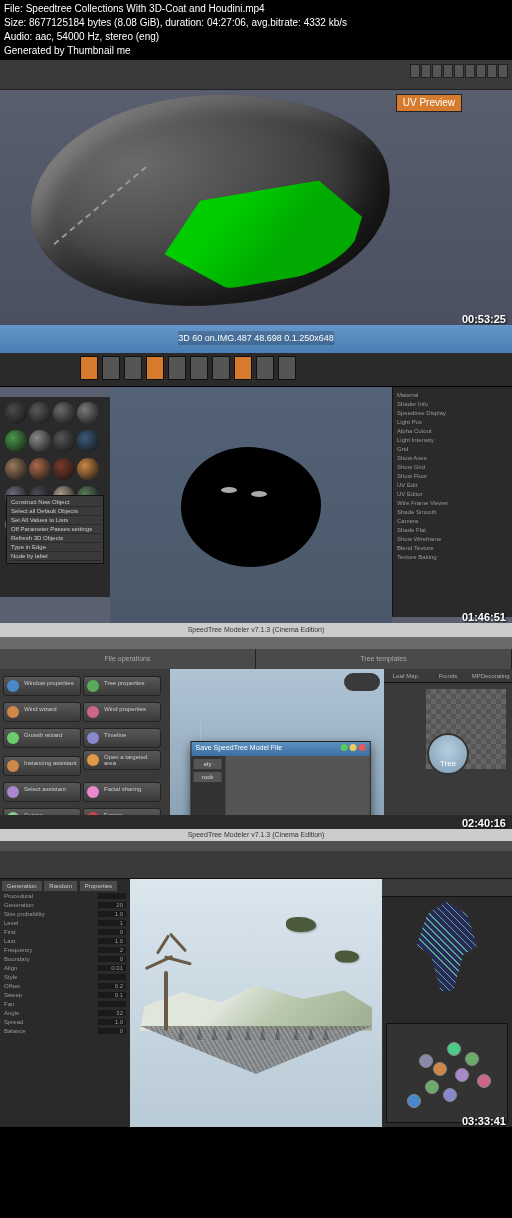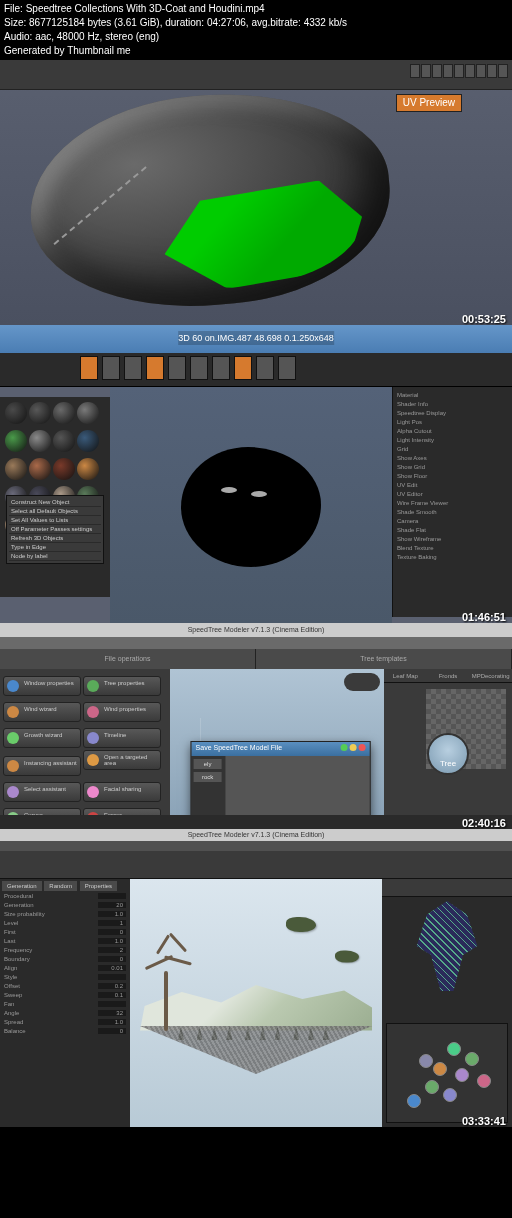--- a/index.html
+++ b/index.html
@@ -86,22 +86,22 @@
 .rightpanel4 { position: absolute; top: 50px; right: 0; width: 130px; bottom: 0; background: #2a2a2a; }
 .mesh { position: absolute; top: 22px; left: 50%; transform: translateX(-50%); width: 80px; height: 90px; background-image: repeating-linear-gradient(45deg, #5a8 0 1px, #2a2a5a 1px 5px), repeating-linear-gradient(-45deg, #5a8 0 1px, transparent 1px 5px); clip-path: polygon(50% 0%, 75% 15%, 88% 50%, 70% 60%, 58% 100%, 42% 100%, 30% 60%, 12% 50%, 25% 15%); }
 .nodegraph { position: absolute; bottom: 4px; left: 4px; right: 4px; height: 100px; background: #333; border: 1px solid #111; }
 .nodegraph .node { position: absolute; width: 14px; height: 14px; border-radius: 50%; border: 1px solid #888; }
 </style>
 </head>
 <body>
 
 <div class="meta">
   <div>File: Speedtree Collections With 3D-Coat and Houdini.mp4</div>
-  <div>Size: 8677125184 bytes (3.61 GiB), duration: 04:27:06, avg.bitrate: 4332 kb/s</div>
-  <div>Audio: aac, 48000 Hz, stereo (eng)</div>
+  <div>Size: 8677125184 bytes (8.08 GiB), duration: 04:27:06, avg.bitrate: 4332 kb/s</div>
+  <div>Audio: aac, 54000 Hz, stereo (eng)</div>
   <div>Generated by Thumbnail me</div>
 </div>
 
 <div class="panel panel1">
   <div class="toolbar1">
     <div class="icons">
       <span></span>
         <span></span>
         <span></span>
         <span></span>

